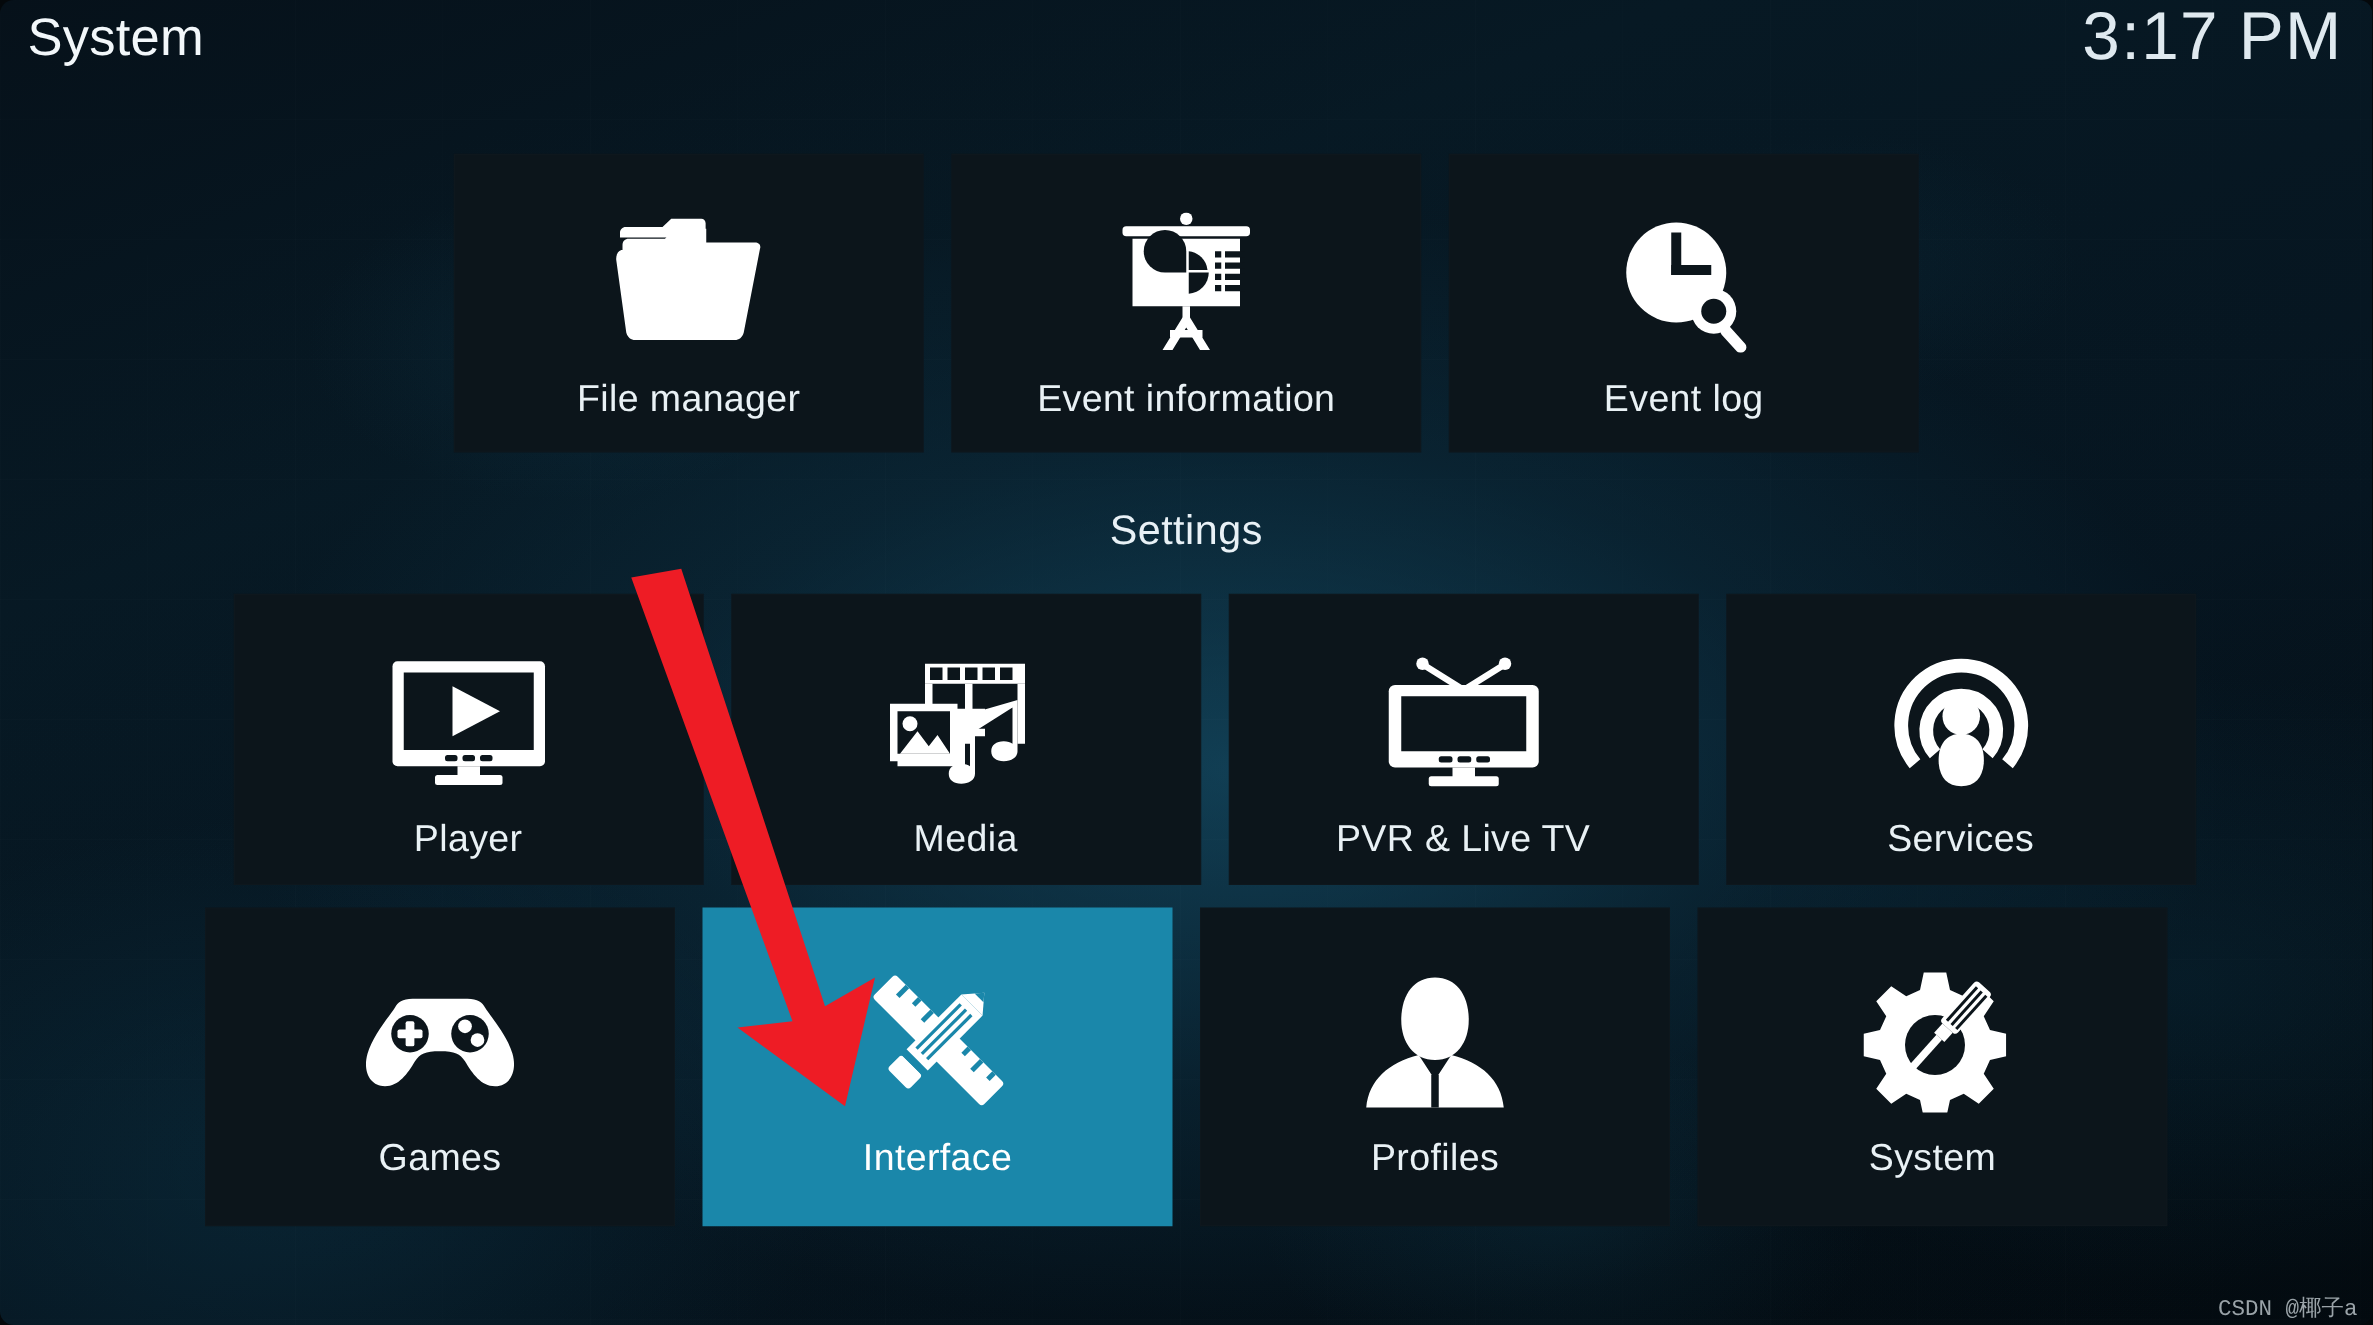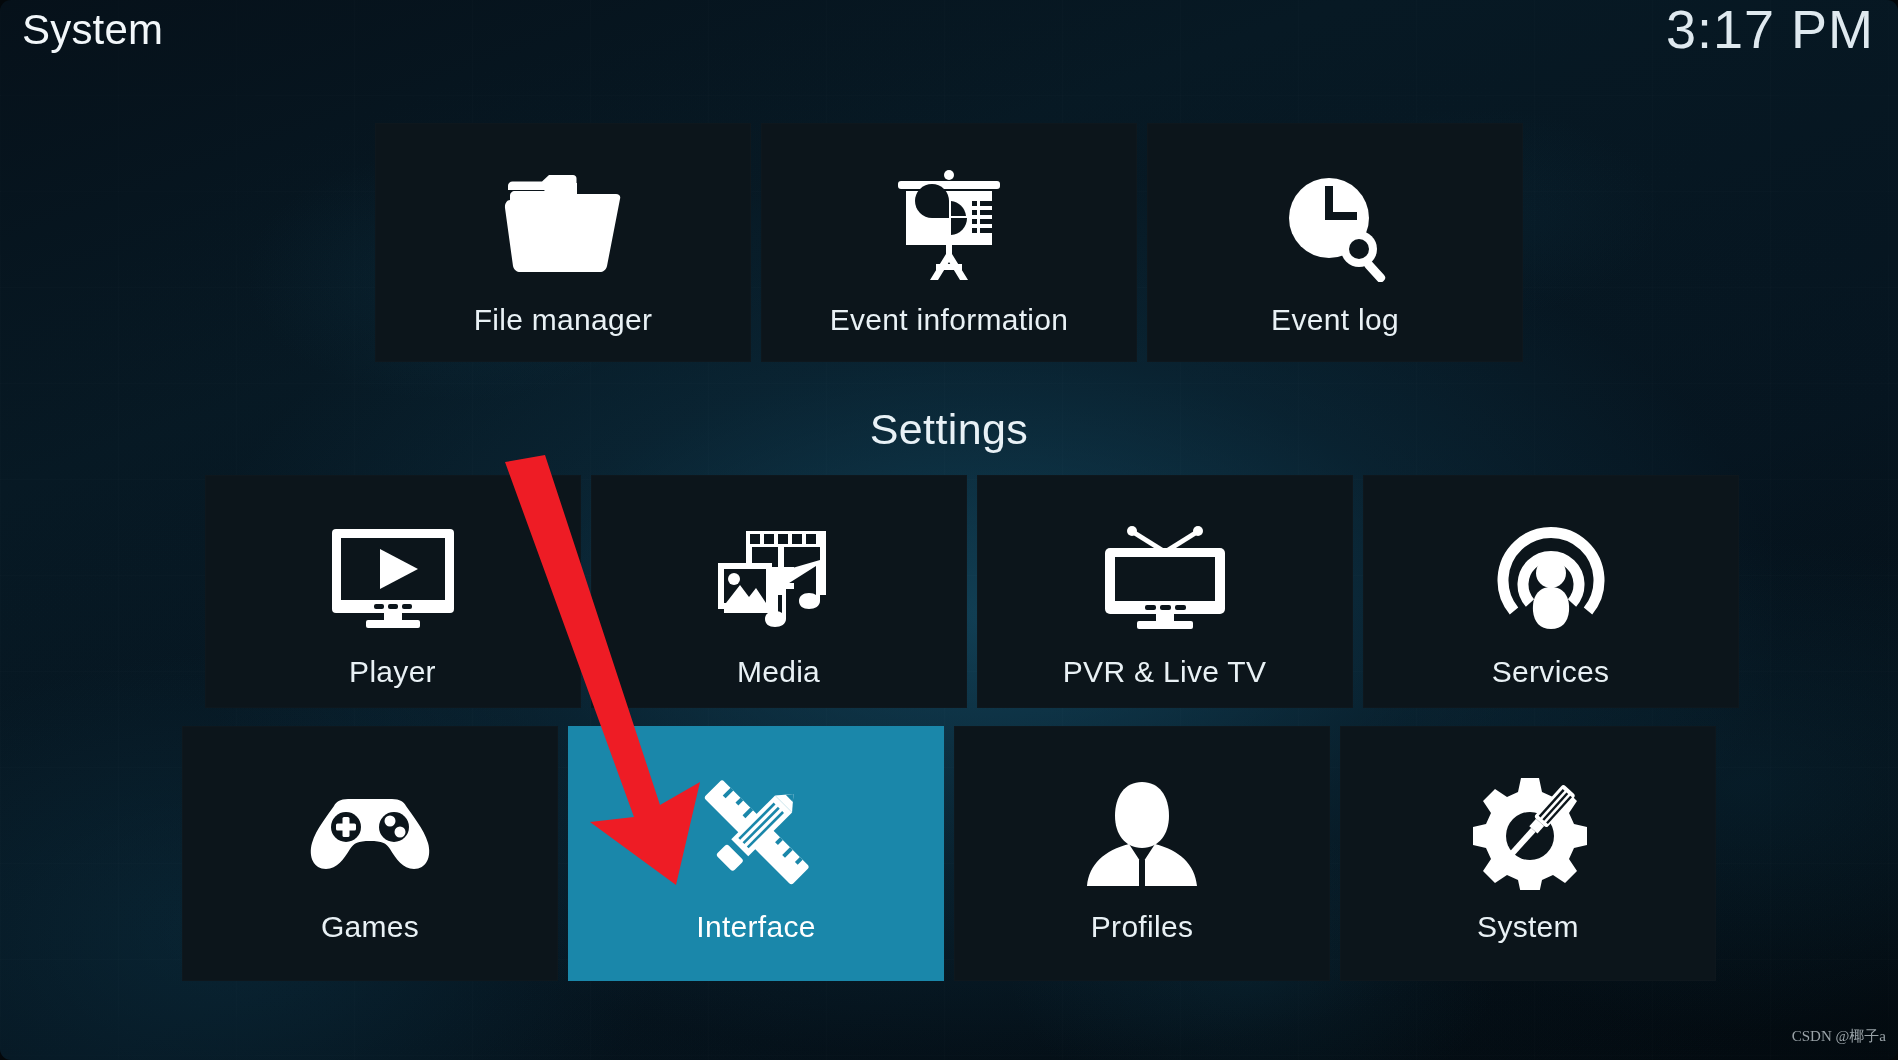--- a/index.html
+++ b/index.html
@@ -53,21 +53,21 @@
   }
   #clock {
     position:absolute; right:24px; top:-2px;
     font-size:54px; font-weight:300; color:#dfe9ef;
     letter-spacing:1px;
   }
 
   
   .row {
     position:absolute; left:0; right:0;
-    display:flex; justify-content:center; gap:10px;
+    display:flex; justify-content:center; gap:22px;
     z-index:4;
   }
   #row-top    { top:123px; }
   #row-mid    { top:475px;padding-left:45px; }
   #row-bottom { top:726px; }
 
   .tile {
     position:relative;
     width:376px; height:239px;
     background:#0c151b;
@@ -98,38 +98,38 @@
     font-size:30px; font-weight:300; color:#e9f1f5;
     letter-spacing:0.3px; text-align:center;
     white-space:nowrap;
   }
   .tile.selected .tile-label { color:#ffffff; }
 
   
   #settings-heading {
     position:absolute; top:405px; left:0; right:0;
     text-align:center;
-    font-size:43px; font-weight:300; color:#e8f1f6;
+    font-size:33px; font-weight:300; color:#e8f1f6;
     letter-spacing:0.4px;
     z-index:5;
   }
 
   
   #annotation-arrow {
     position:absolute; left:0; top:0;
     width:1898px; height:1060px;
     z-index:20; pointer-events:none;
   }
 
   
   #watermark {
-    position:absolute; right:12px; bottom:14px;
-    font-size:15px; color:#9aa3a8;
+    position:absolute; right:12px; bottom:2px;
+    font-size:18px; color:#9aa3a8;
     z-index:12;
-    font-family:Liberation Serif, serif;
+    font-family:Liberation Mono, monospace;
   }
 </style>
 </head>
 <body>
 
 <div id="screen">
 
   <div id="bg-texture"></div>
   <div id="bg-blobs"></div>
 

